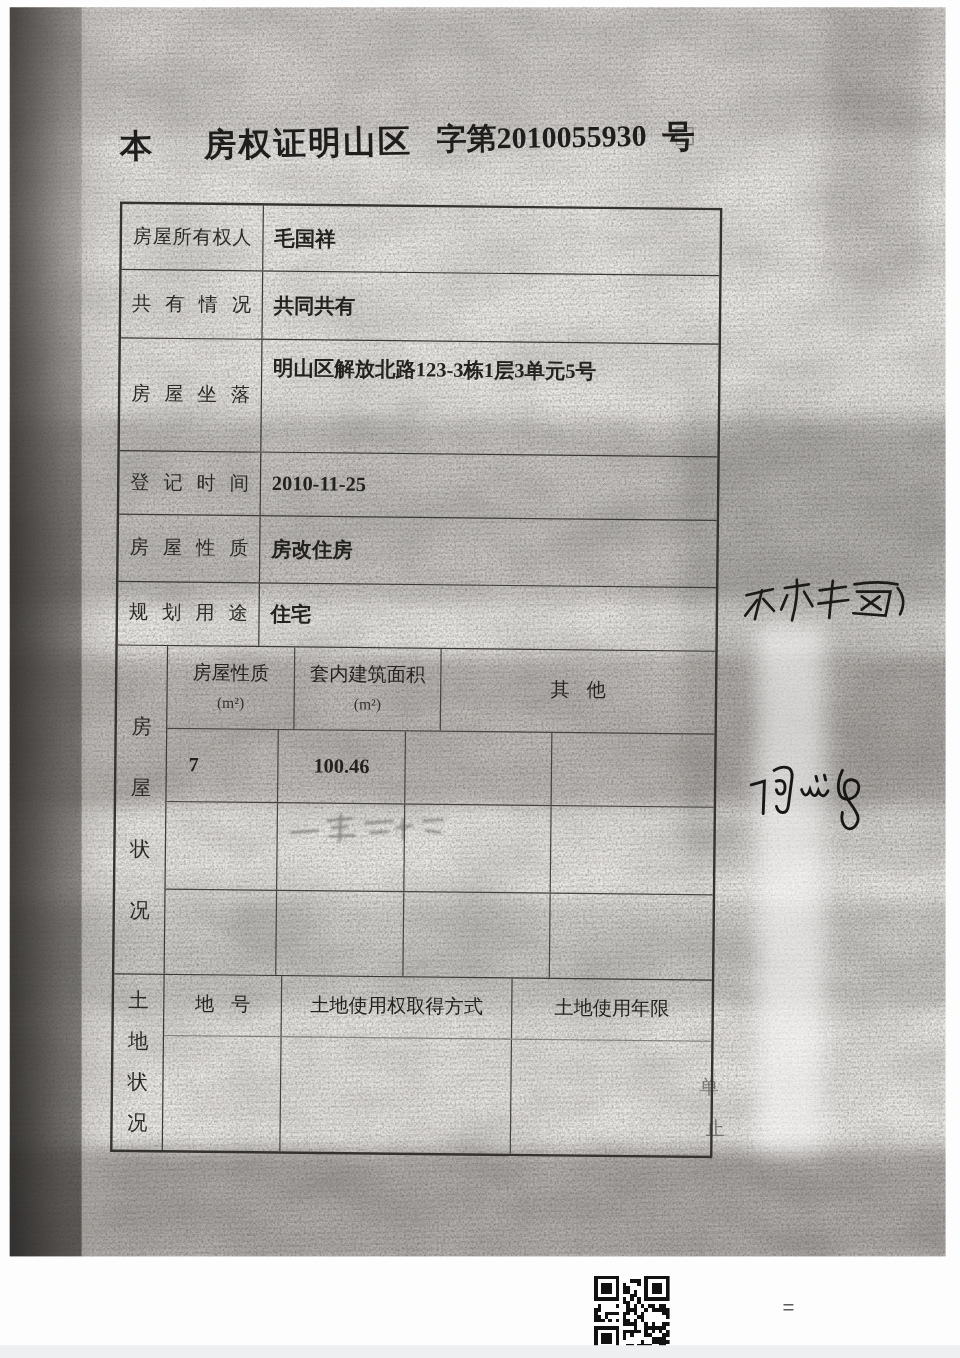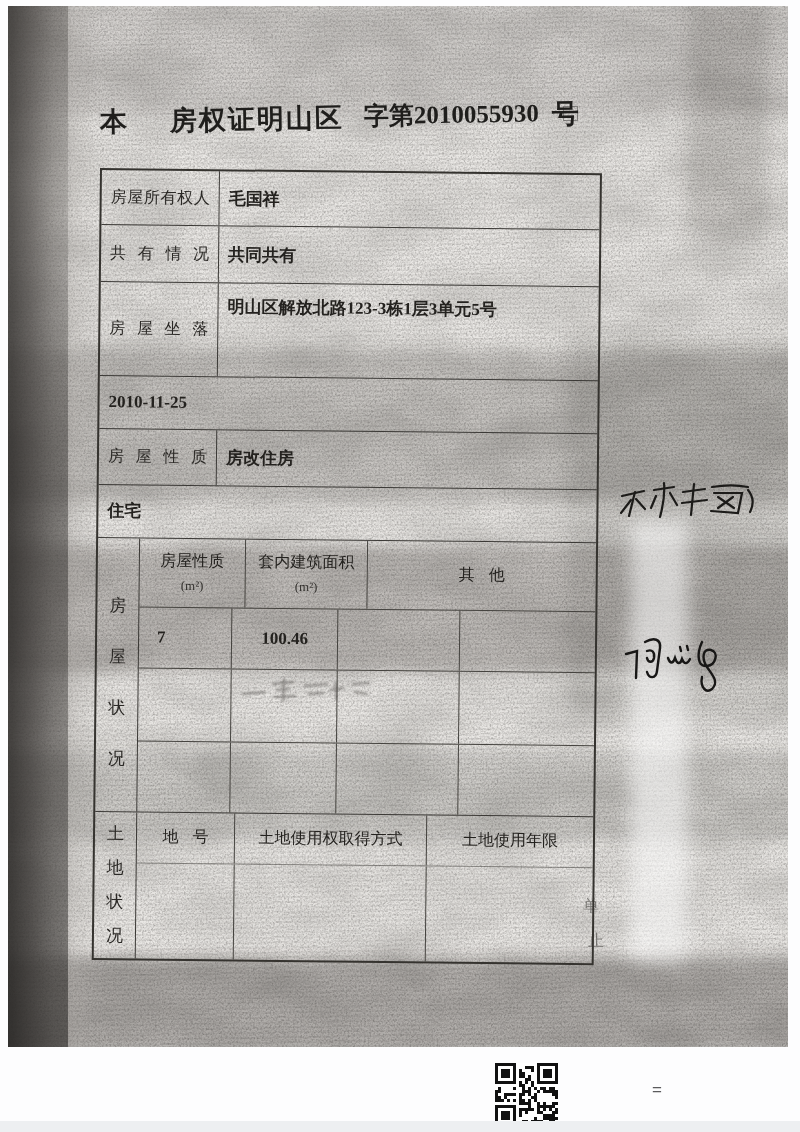--- a/index.html
+++ b/index.html
@@ -165,29 +165,35 @@
         </div>
       <div class="val">共同共有</div>
     </div>
     <div class="irow r3 r-addr">
       <div class="lbl">
           <span>房屋坐落</span>
         </div>
       <div class="val">明山区解放北路123-3栋1层3单元5号</div>
     </div>
     <div class="irow r4">
+      <div class="lbl">
+          <span>登记时间</span>
+        </div>
       <div class="val">2010-11-25</div>
     </div>
     <div class="irow r5">
       <div class="lbl">
           <span>房屋性质</span>
         </div>
       <div class="val">房改住房</div>
     </div>
     <div class="irow r6">
+      <div class="lbl">
+          <span>规划用途</span>
+        </div>
       <div class="val">住宅</div>
     </div>
 
     <div class="section sec-house">
       <div class="vlabel">
         <div>房</div>
         <div>屋</div>
         <div>状</div>
         <div>况</div>
       </div>

